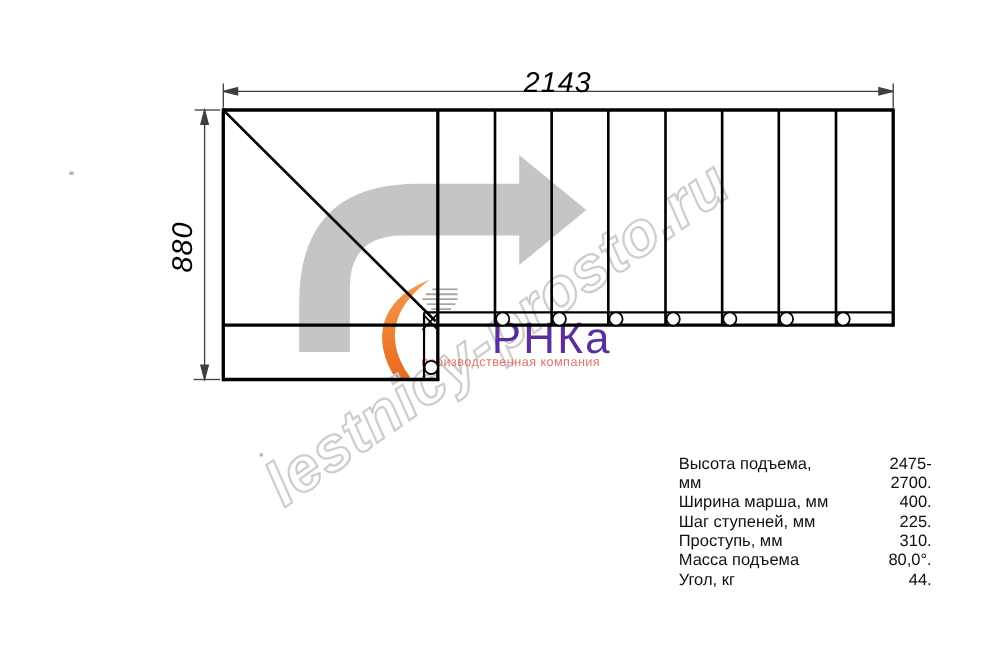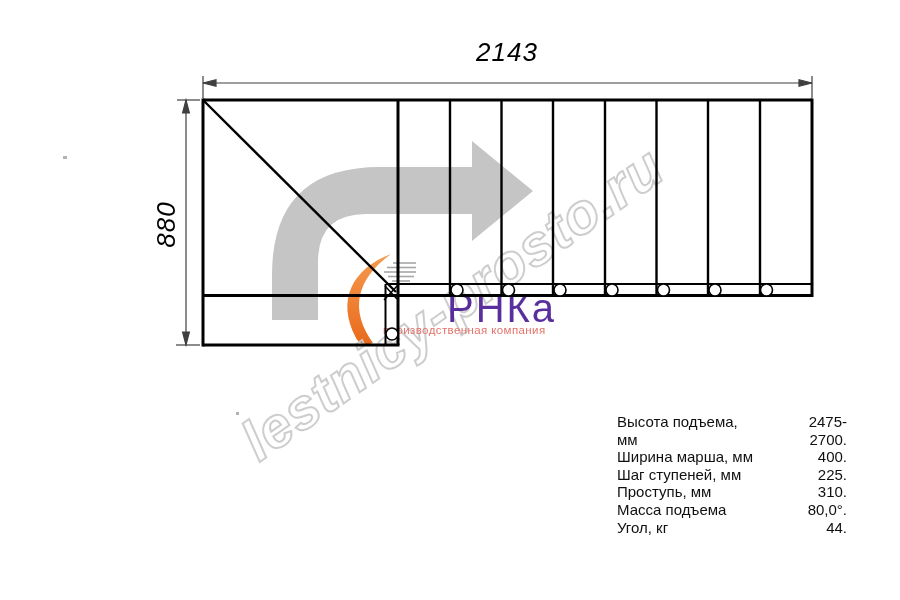--- a/index.html
+++ b/index.html
@@ -12,21 +12,21 @@
            transform:translate(-50%,-50%) rotate(-35deg);
            font-size:57px;font-weight:bold;font-style:italic;letter-spacing:1px;
            color:transparent;-webkit-text-stroke:2px #cbcbcb;white-space:nowrap;
            opacity:.95;}
   .wm-logo{position:absolute;left:447px;top:286px;font-size:40px;color:#4c1d95;
            letter-spacing:2px;opacity:.92;white-space:nowrap;}
   .wm-sub{position:absolute;left:383px;top:324px;font-size:11.5px;color:#e4736b;
           letter-spacing:.4px;white-space:nowrap;}
 
   
-  .dim-w{position:absolute;left:457px;top:37px;width:100px;text-align:center;
+  .dim-w{position:absolute;left:457px;top:60px;width:100px;text-align:center;
          font-style:italic;font-size:26px;color:#000;letter-spacing:1px;}
   .dim-h{position:absolute;left:116px;top:209px;width:100px;text-align:center;
          transform:rotate(-90deg);font-style:italic;font-size:26px;color:#000;
          letter-spacing:1px;}
 
   
   .specs{position:absolute;left:617px;top:413px;width:230px;}
   .srow{display:flex;justify-content:space-between;
         font-size:15px;line-height:17.6px;color:#101010;}
   .slabel{text-align:left;}

